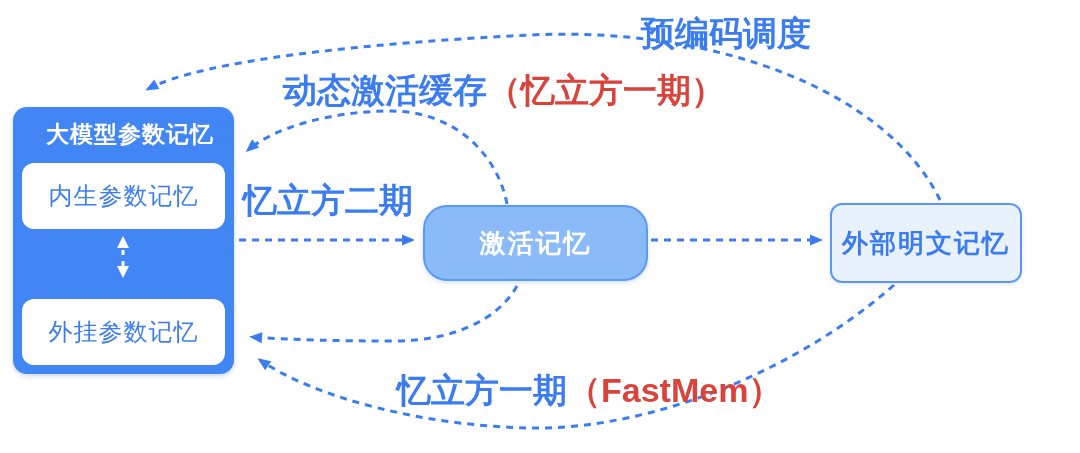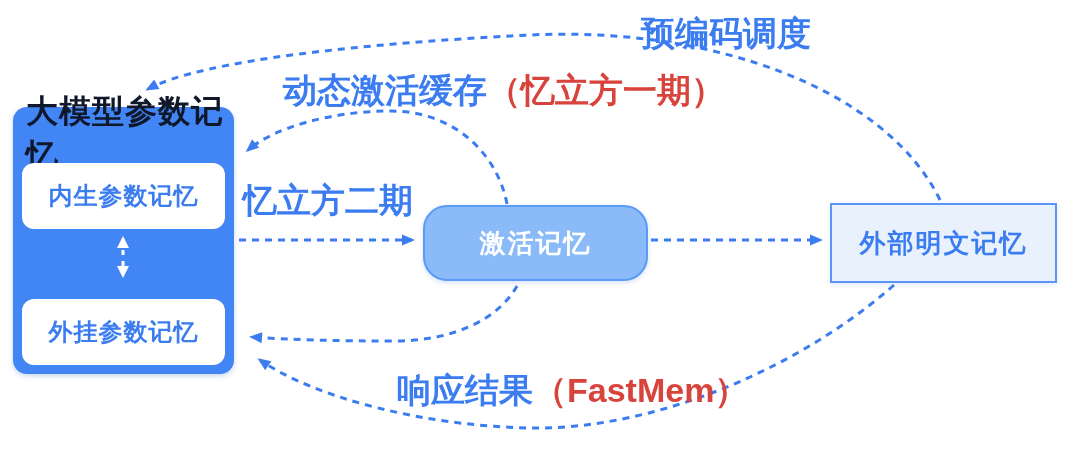--- a/index.html
+++ b/index.html
@@ -32,59 +32,59 @@
   .left-box {
     left: 13px; top: 107px;
     width: 221px; height: 267px;
     background: #4285F4;
     border-radius: 14px;
     box-shadow: 0 2px 5px rgba(40,90,200,0.25);
   }
   .left-box-title {
     height: 54px;
     display: flex; align-items: center; justify-content: center;
-    color: #0f172a;
-    font-size: 32px;
+    color: #ffffff;
+    font-size: 23px;
     font-weight: bold;
     letter-spacing: 1px;
     margin-left: 13px;
   }
   .inner-box {
     position: absolute;
     left: 9px;
     width: 203px; height: 66px;
     background: #ffffff;
     border-radius: 12px;
     display: flex; align-items: center; justify-content: center;
     color: #3B7DF1;
     font-size: 24px;
-    font-weight: bold;
+    font-weight: normal;
     letter-spacing: 1px;
   }
   .inner-box.first { top: 56px; }
   .inner-box.second { top: 192px; }
   .center-box {
     left: 423px; top: 205px;
     width: 225px; height: 76px;
     background: #8ABAF8;
     border: 2px solid #5C9BF5;
     border-radius: 24px;
     display: flex; align-items: center; justify-content: center;
     color: #ffffff;
     font-size: 26px;
     font-weight: bold;
     letter-spacing: 2px;
     box-shadow: 0 2px 5px rgba(40,90,200,0.18);
   }
   .right-box {
     left: 830px; top: 203px;
-    width: 227px; height: 80px;
+    width: 192px; height: 80px;
     background: #E9F1FC;
     border: 2px solid #5B96F5;
-    border-radius: 0;
+    border-radius: 12px;
     display: flex; align-items: center; justify-content: center;
     color: #3B7DF1;
     font-size: 26px;
     font-weight: bold;
     letter-spacing: 2px;
     box-shadow: 0 2px 5px rgba(40,90,200,0.12);
   }
   .edge-label {
     position: absolute;
     z-index: 6;
@@ -140,15 +140,15 @@
   <div class="box right-box">外部明文记忆</div>
 
   <div class="edge-label lbl-precode">预编码调度</div>
 
   <div class="edge-label lbl-cache"><span>动态激活缓存</span><span class="red">（忆立方一期）</span></div>
 
   <div class="edge-label lbl-dynamic">忆立方二期</div>
 
 
 
-  <div class="edge-label lbl-fastmem"><span>响应结果</span><span class="red">（FastMem）</span></div>
+  <div class="edge-label lbl-fastmem"><span>忆立方一期</span><span class="red">（FastMem）</span></div>
 
 </div>
 
 </body></html>

